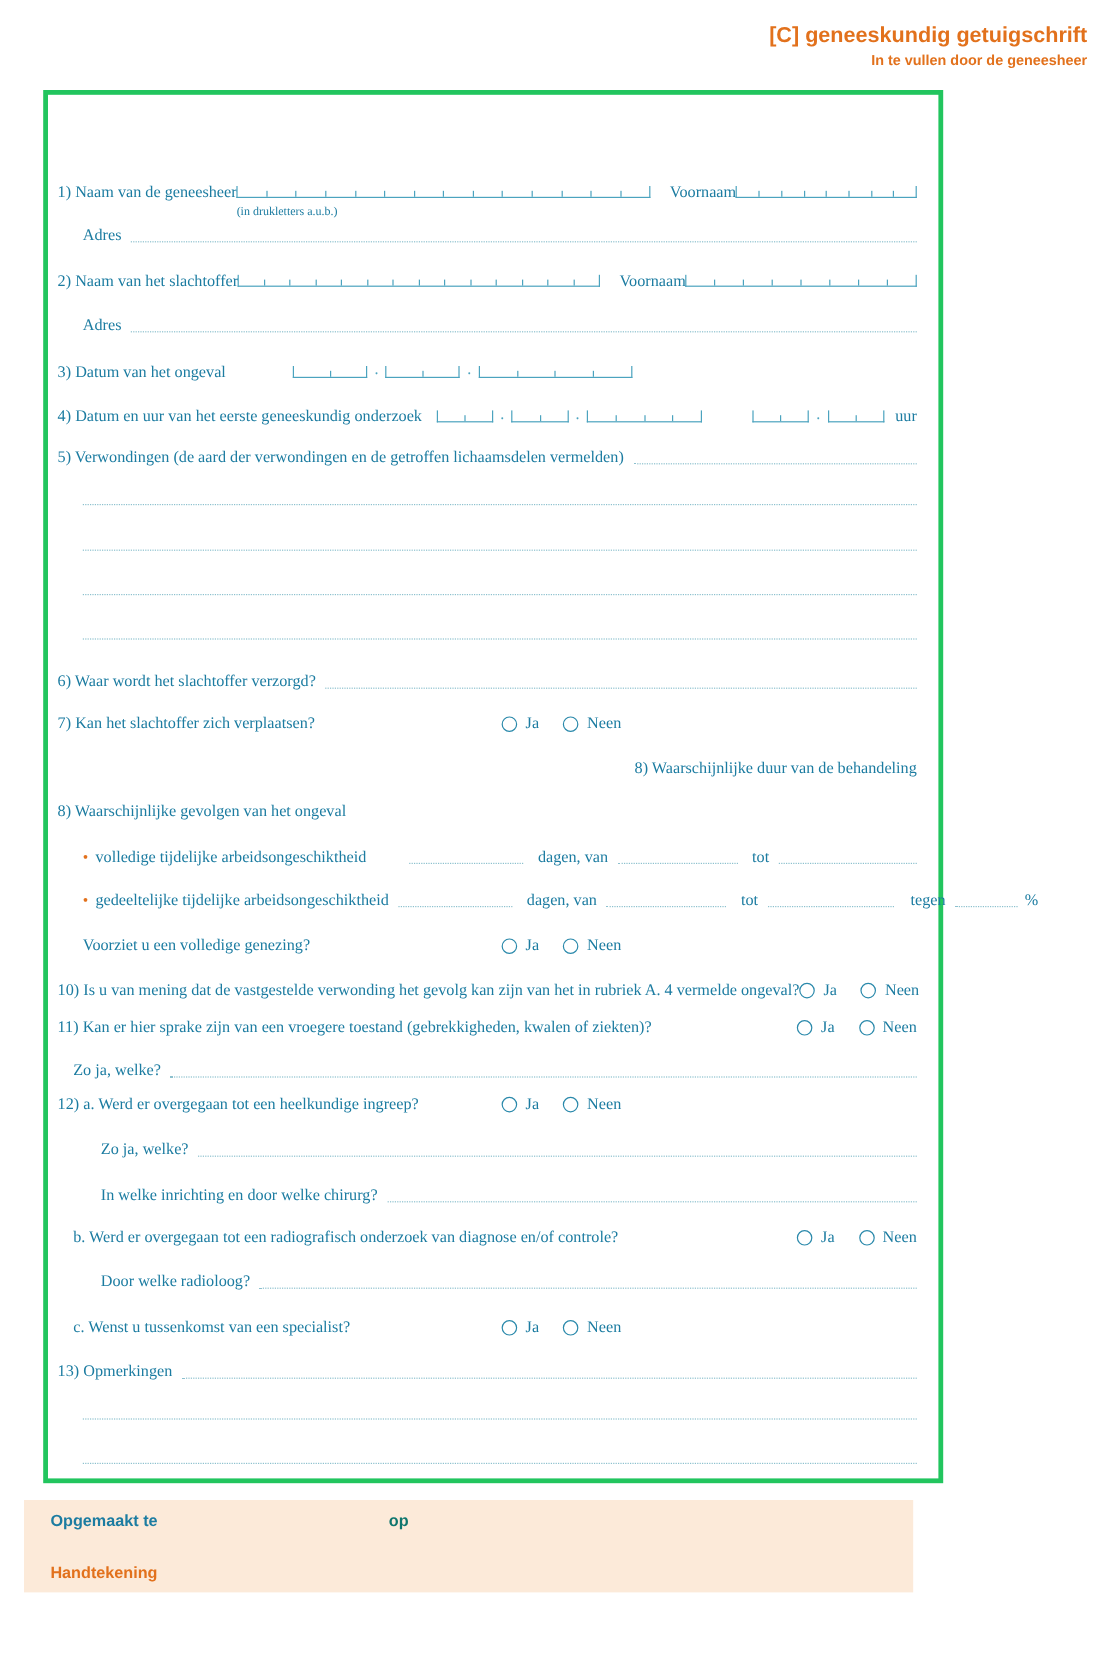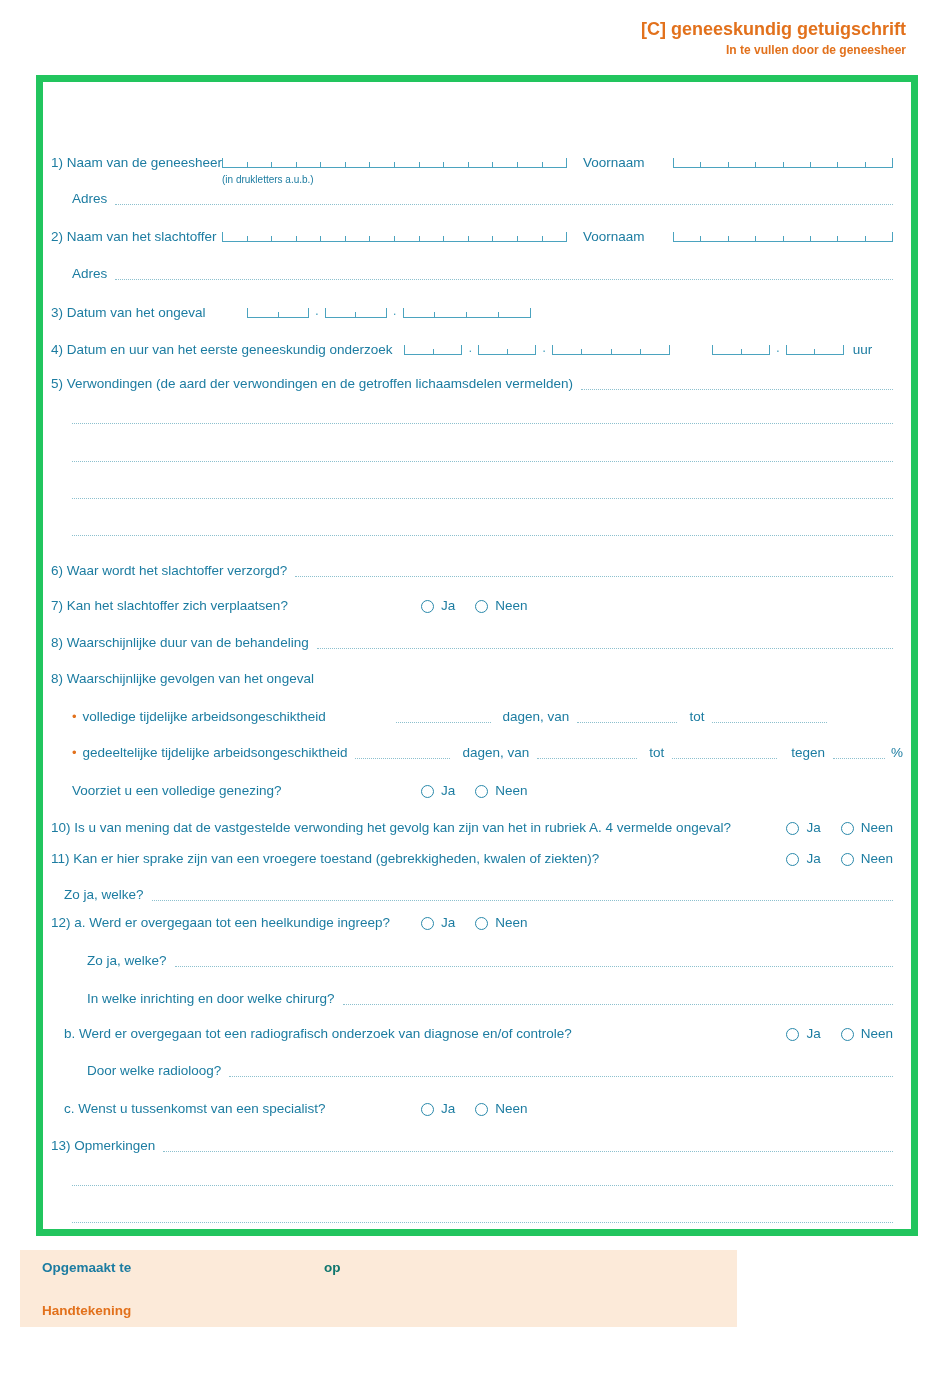--- a/index.html
+++ b/index.html
@@ -2,22 +2,22 @@
 <html><head>
 <meta charset="utf-8">
 <style>
   html,body{margin:0;padding:0;background:#ffffff;}
   body{width:926px;height:1382px;position:relative;font-family:"Liberation Sans",sans-serif;
        -webkit-font-smoothing:antialiased;color:#1c7ca1;}
   .header{position:absolute;top:18px;left:0;right:20px;text-align:right;}
   .header .title{font-size:18px;font-weight:700;color:#e2711c;line-height:22px;}
   .header .subtitle{font-size:12px;font-weight:700;color:#e2711c;line-height:20px;}
 
-  .box{position:absolute;top:75px;left:36px;width:882px;height:1161px;
-       border:7px solid #22c55e;background:#ffffff;box-sizing:border-box;}
+  .box{position:absolute;top:75px;left:36px;width:750px;height:1161px;
+       border:4px solid #22c55e;background:#ffffff;box-sizing:border-box;font-family:Liberation Serif, serif;}
 
   .row{position:absolute;left:8px;right:18px;display:flex;align-items:flex-end;
        font-size:13.5px;line-height:16px;white-space:nowrap;}
   .lbl{color:#1c7ca1;}
   .indent1{padding-left:21px;}
   .indent2{padding-left:13px;}
   .indent3{padding-left:36px;}
 
   .dots{flex:1 1 auto;height:13px;border-bottom:1.5px dotted #8cc0ce;margin:0 0 2px 8px;}
   .dots.fixed{flex:0 0 auto;}
@@ -30,21 +30,21 @@
   .hint{position:absolute;font-size:10px;color:#1c7ca1;top:14px;}
   .combwrap{position:relative;}
 
   .radios{display:flex;align-items:center;gap:20px;margin-bottom:0;}
   .radio{display:flex;align-items:center;gap:7px;}
   .circle{width:13px;height:13px;border:1.5px solid #2a89ab;border-radius:50%;
           box-sizing:border-box;display:inline-block;background:#fff;}
   .dotchar{margin:0 6px 2px 6px;color:#4ba3bf;}
   .bullet{color:#e2711c;margin-right:6px;font-size:13px;}
 
-  .footer{position:absolute;top:1250px;left:20px;width:717px;height:77px;background:#fcead9;}
+  .footer{position:absolute;top:1250px;left:20px;width:717px;height:77px;background:#fcead9;padding-left:24px;}
   .footer .frow1{position:absolute;top:10px;left:22px;display:flex;font-size:13.5px;font-weight:700;}
   .footer .opgemaakt{color:#1c7ca1;width:282px;}
   .footer .op{color:#0f766e;}
   .footer .frow2{position:absolute;top:53px;left:22px;font-size:13.5px;font-weight:700;color:#e2711c;}
 </style>
 </head>
 <body>
 
 <div class="header">
   <div class="title">[C] geneeskundig getuigschrift</div>
@@ -200,21 +200,21 @@
         <span class="circle"></span>
         <span class="lbl">Ja</span>
       </span>
       <span class="radio">
         <span class="circle"></span>
         <span class="lbl">Neen</span>
       </span>
     </span>
   </div>
 
-  <div class="row" style="top:553px;">
+  <div class="row" style="top:553px;flex-direction:column;">
     <span class="lbl">8) Waarschijnlijke duur van de behandeling</span>
     <span class="dots"></span>
   </div>
 
   <div class="row" style="top:589px;">
     <span class="lbl">8) Waarschijnlijke gevolgen van het ongeval</span>
   </div>
 
   <div class="row indent1" style="top:627px;">
     <span class="bullet">•</span>

